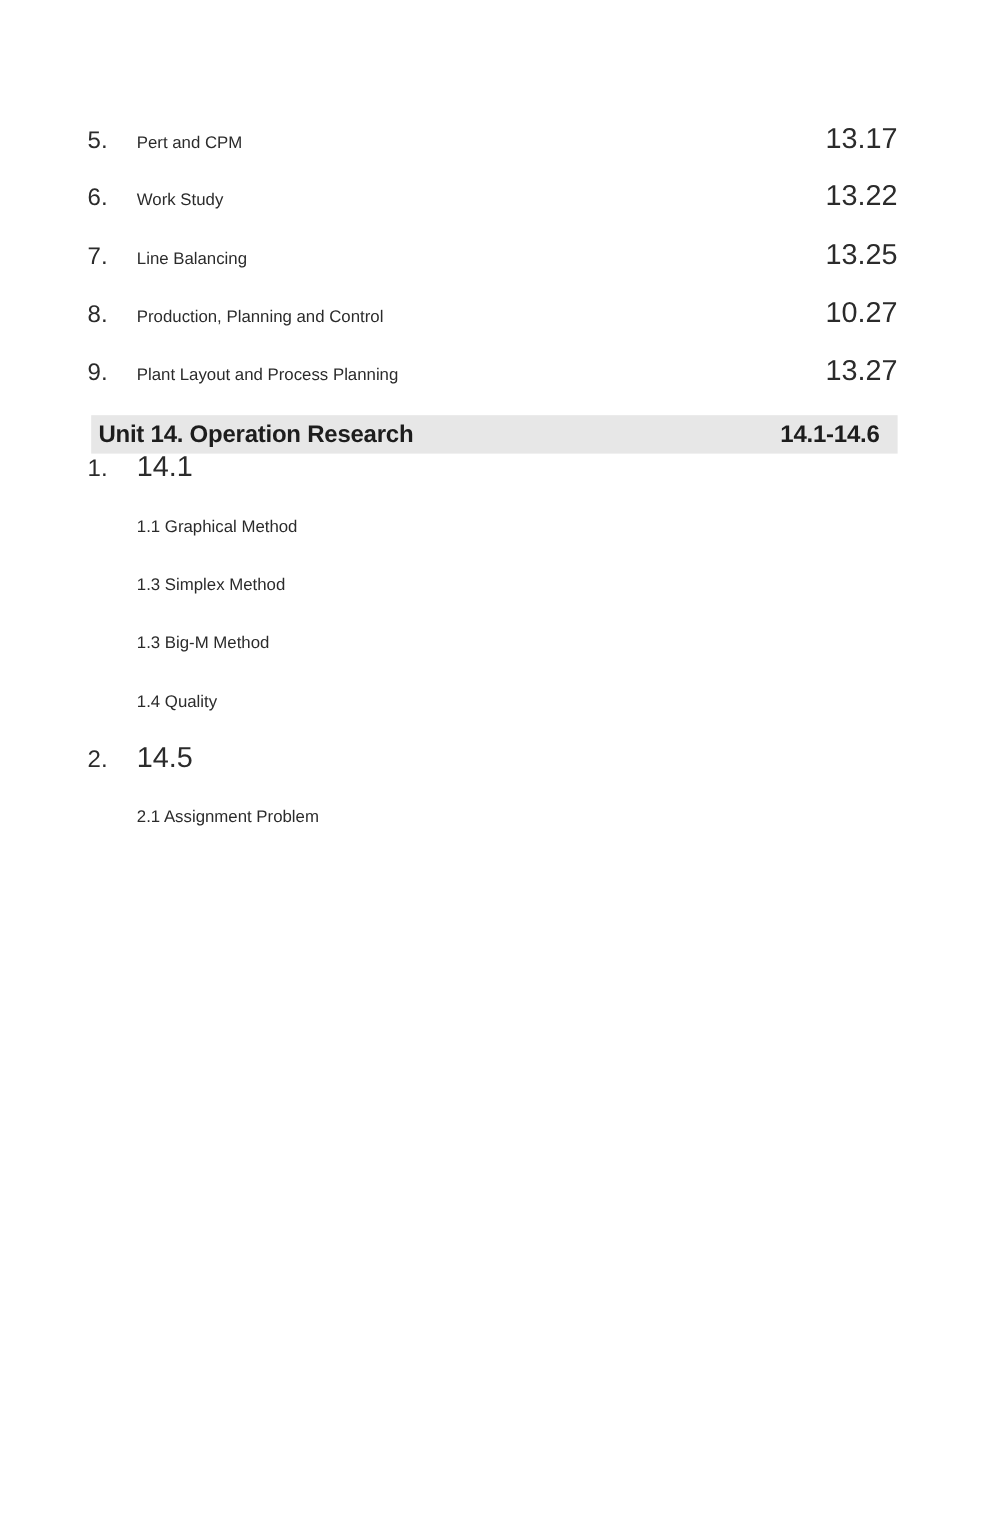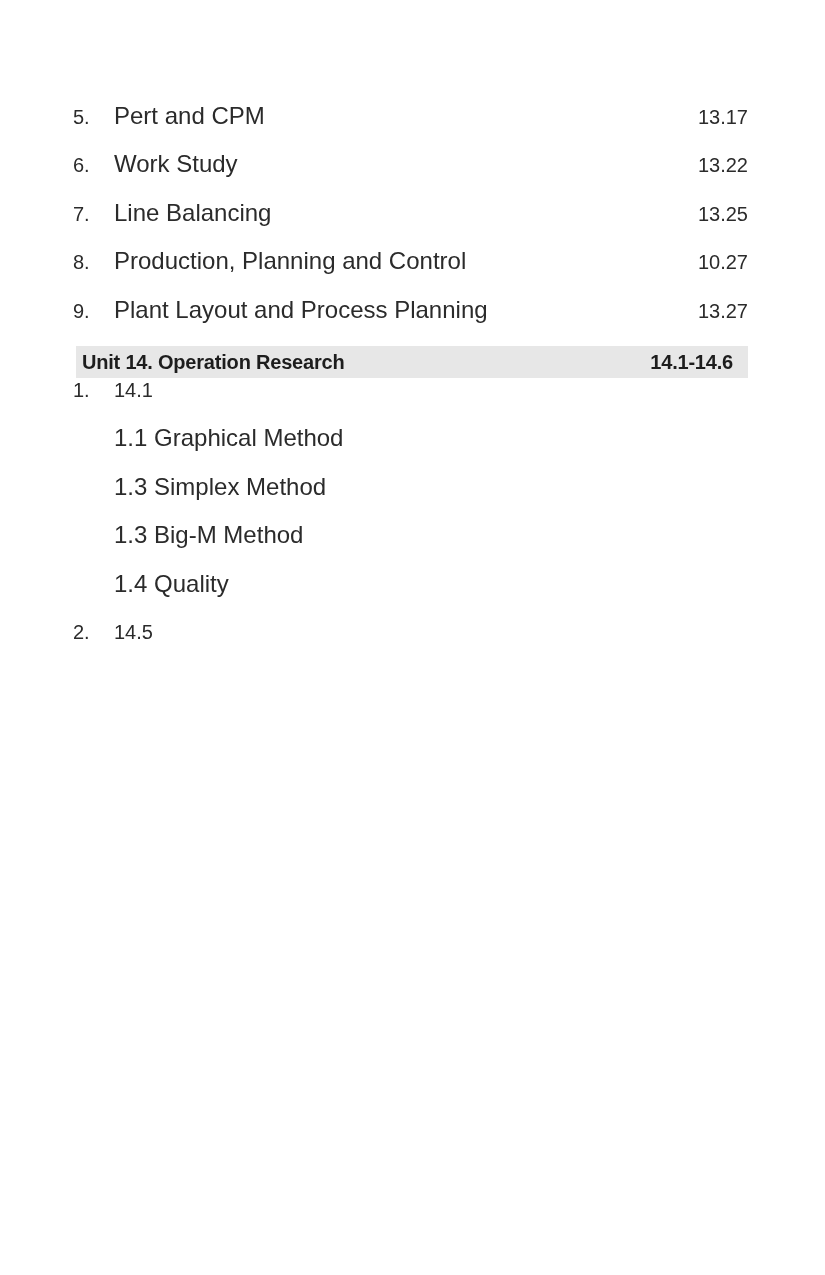--- a/index.html
+++ b/index.html
@@ -34,29 +34,29 @@
   .num {
     width: 41px;
     flex: 0 0 41px;
     font-size: 20px;
     line-height: 24px;
     color: #2b2b2b;
   }
 
   .title {
     flex: 1 1 auto;
-    font-size: 24px;
+    font-size: 14px;
     line-height: 24px;
     color: #2b2b2b;
     white-space: nowrap;
   }
 
   .page {
     flex: 0 0 auto;
-    font-size: 20px;
+    font-size: 24px;
     line-height: 24px;
     color: #2b2b2b;
     text-align: right;
     white-space: nowrap;
   }
 
   
   .row.sub .num { visibility: hidden; }
   .row.sub .title { color: #2b2b2b; }
 
@@ -148,13 +148,18 @@
     </div>
     <div class="row sub">
       <span class="num"></span>
       <span class="title">1.4 Quality</span>
       <span class="page"></span>
     </div>
     <div class="row">
       <span class="num">2.</span>
       <span class="page">14.5</span>
     </div>
+    <div class="row sub">
+      <span class="num"></span>
+      <span class="title">2.1 Assignment Problem</span>
+      <span class="page"></span>
+    </div>
   </div>
 
 </body></html>

